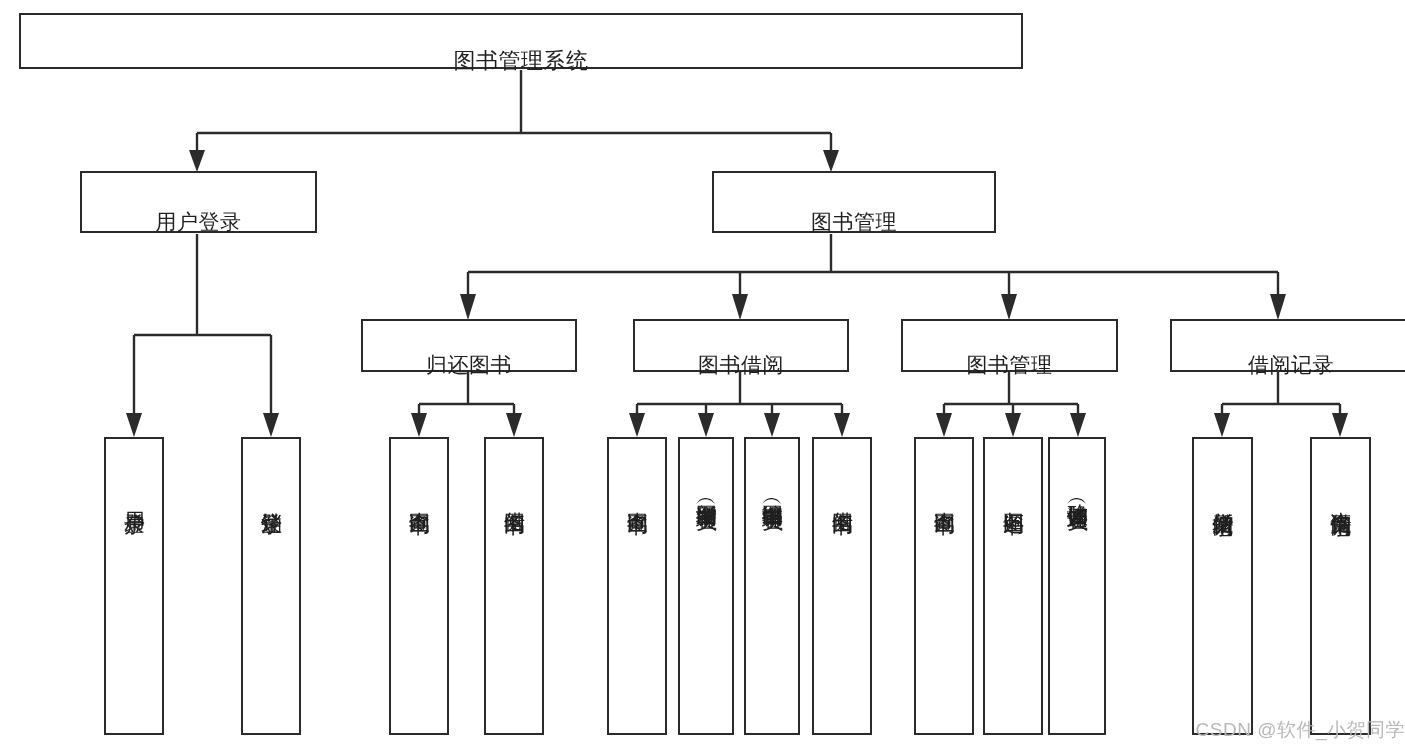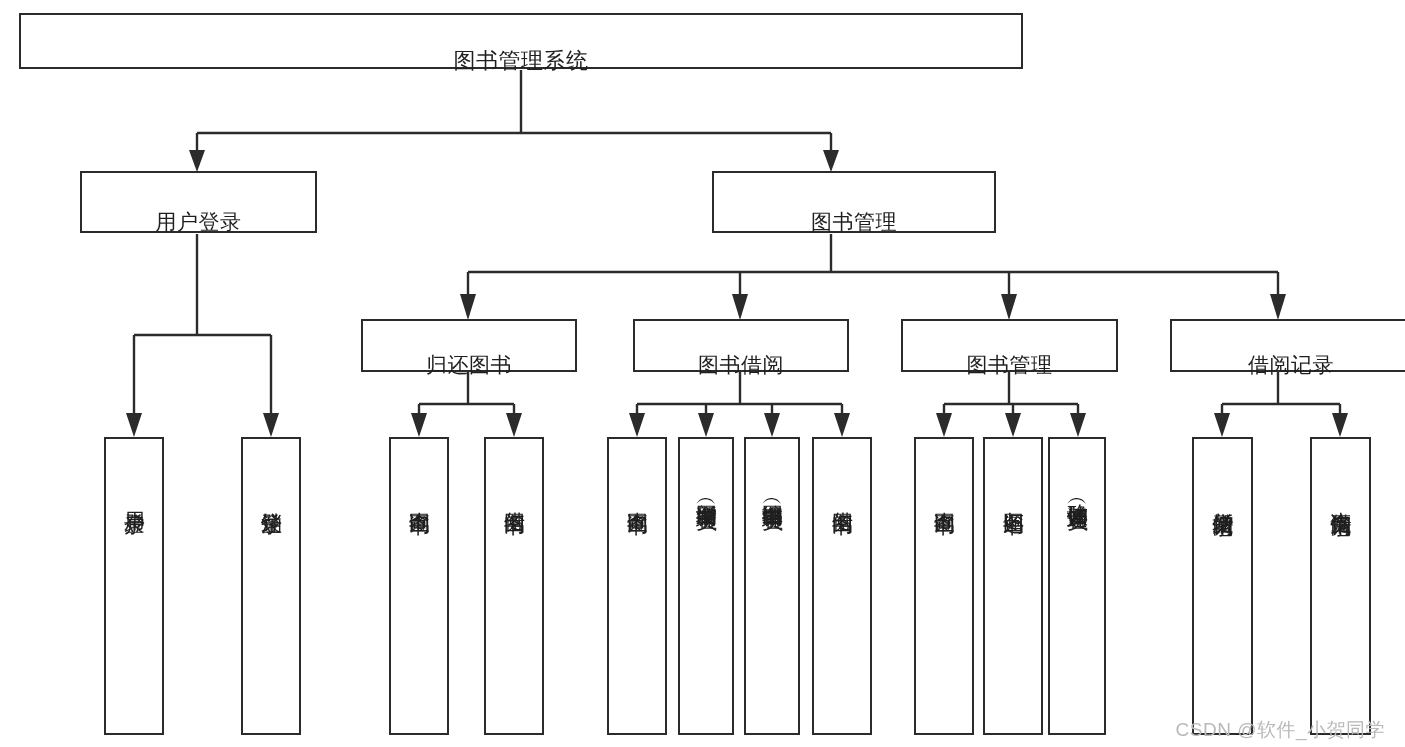--- a/index.html
+++ b/index.html
@@ -63,21 +63,21 @@
   }
   #wires line, #wires polyline, #wires path {
     stroke: #2b2b2b;
     stroke-width: 2.4;
     fill: none;
   }
   #wires polygon { fill: #2b2b2b; }
   
   .watermark {
     position: absolute;
-    right: 20px;
+    right: 0;
     bottom: 4px;
     font-size: 19px;
     color: #b9b9b9;
     white-space: nowrap;
     letter-spacing: 0.5px;
   }
 </style>
 </head>
 <body>
 

